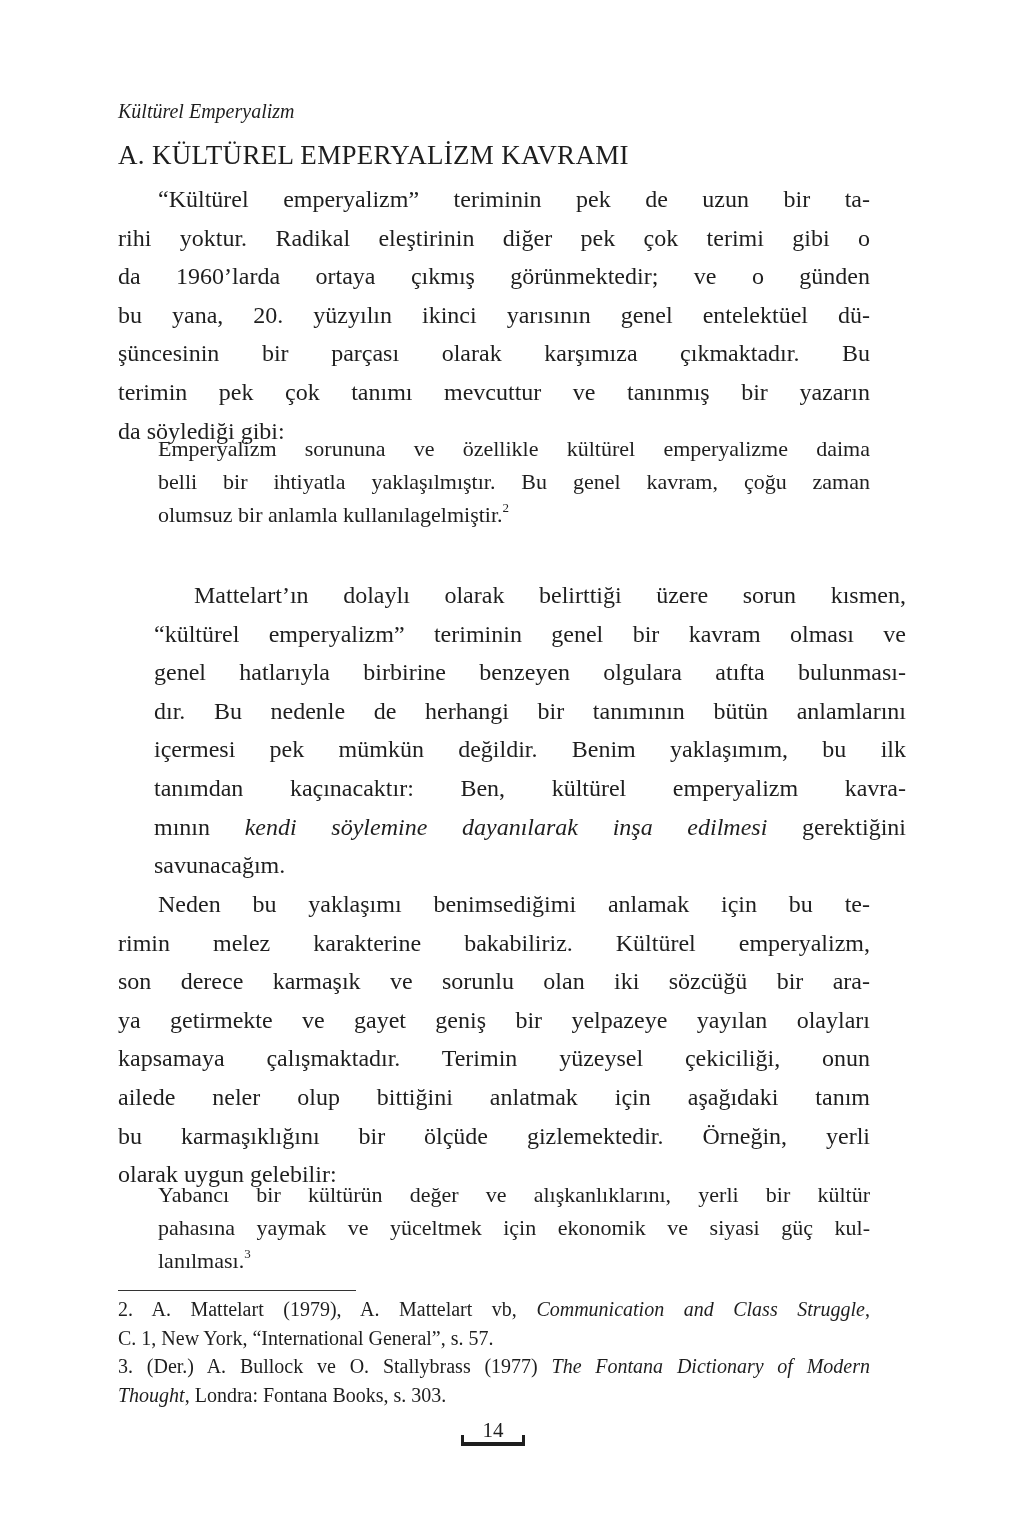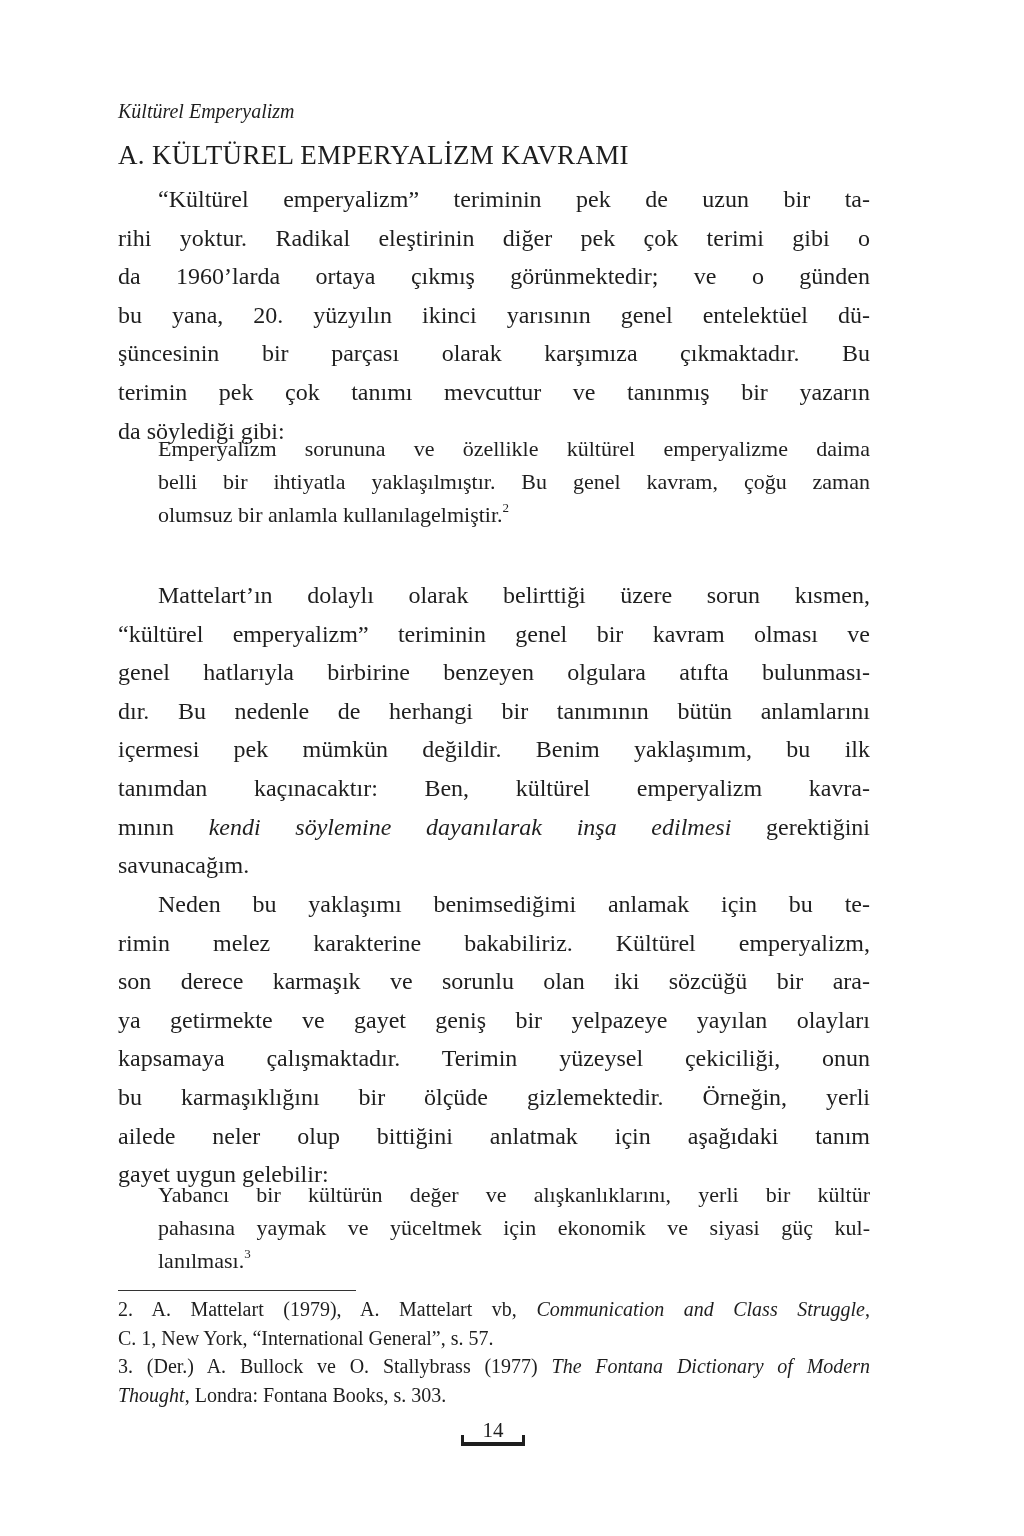--- a/index.html
+++ b/index.html
@@ -39,40 +39,40 @@
     <span class="line">terimin pek çok tanımı mevcuttur ve tanınmış bir yazarın</span>
     <span class="line last">da söylediği gibi:</span>
   </div>
 
   <div class="block quote" style="top:432px;">
     <span class="line">Emperyalizm sorununa ve özellikle kültürel emperyalizme daima</span>
     <span class="line">belli bir ihtiyatla yaklaşılmıştır. Bu genel kavram, çoğu zaman</span>
     <span class="line last"><span>olumsuz bir anlamla kullanılagelmiştir.</span><sup>2</sup></span>
   </div>
 
-  <div class="block body-text" style="top:576px;">
+  <div class="block body-text" style="top:576px;margin-left:36px;">
     <span class="line indent">Mattelart’ın dolaylı olarak belirttiği üzere sorun kısmen,</span>
     <span class="line">“kültürel emperyalizm” teriminin genel bir kavram olması ve</span>
     <span class="line">genel hatlarıyla birbirine benzeyen olgulara atıfta bulunması-</span>
     <span class="line">dır. Bu nedenle de herhangi bir tanımının bütün anlamlarını</span>
     <span class="line">içermesi pek mümkün değildir. Benim yaklaşımım, bu ilk</span>
     <span class="line">tanımdan kaçınacaktır: Ben, kültürel emperyalizm kavra-</span>
     <span class="line"><span>mının </span><span class="it">kendi söylemine dayanılarak inşa edilmesi</span><span> gerektiğini</span></span>
     <span class="line last">savunacağım.</span>
   </div>
 
   <div class="block body-text" style="top:885px;">
     <span class="line indent">Neden bu yaklaşımı benimsediğimi anlamak için bu te-</span>
     <span class="line">rimin melez karakterine bakabiliriz. Kültürel emperyalizm,</span>
     <span class="line">son derece karmaşık ve sorunlu olan iki sözcüğü bir ara-</span>
     <span class="line">ya getirmekte ve gayet geniş bir yelpazeye yayılan olayları</span>
     <span class="line">kapsamaya çalışmaktadır. Terimin yüzeysel çekiciliği, onun</span>
+    <span class="line">ailede neler olup bittiğini anlatmak için aşağıdaki tanım</span>
     <span class="line">bu karmaşıklığını bir ölçüde gizlemektedir. Örneğin, yerli</span>
-    <span class="line">ailede neler olup bittiğini anlatmak için aşağıdaki tanım</span>
-    <span class="line last">gayet uygun gelebilir:</span>
+    <span class="line last">olarak uygun gelebilir:</span>
   </div>
 
   <div class="block quote" style="top:1178px;">
     <span class="line">Yabancı bir kültürün değer ve alışkanlıklarını, yerli bir kültür</span>
     <span class="line">pahasına yaymak ve yüceltmek için ekonomik ve siyasi güç kul-</span>
     <span class="line last"><span>lanılması.</span><sup>3</sup></span>
   </div>
 
   <div class="fn-rule"></div>
 

